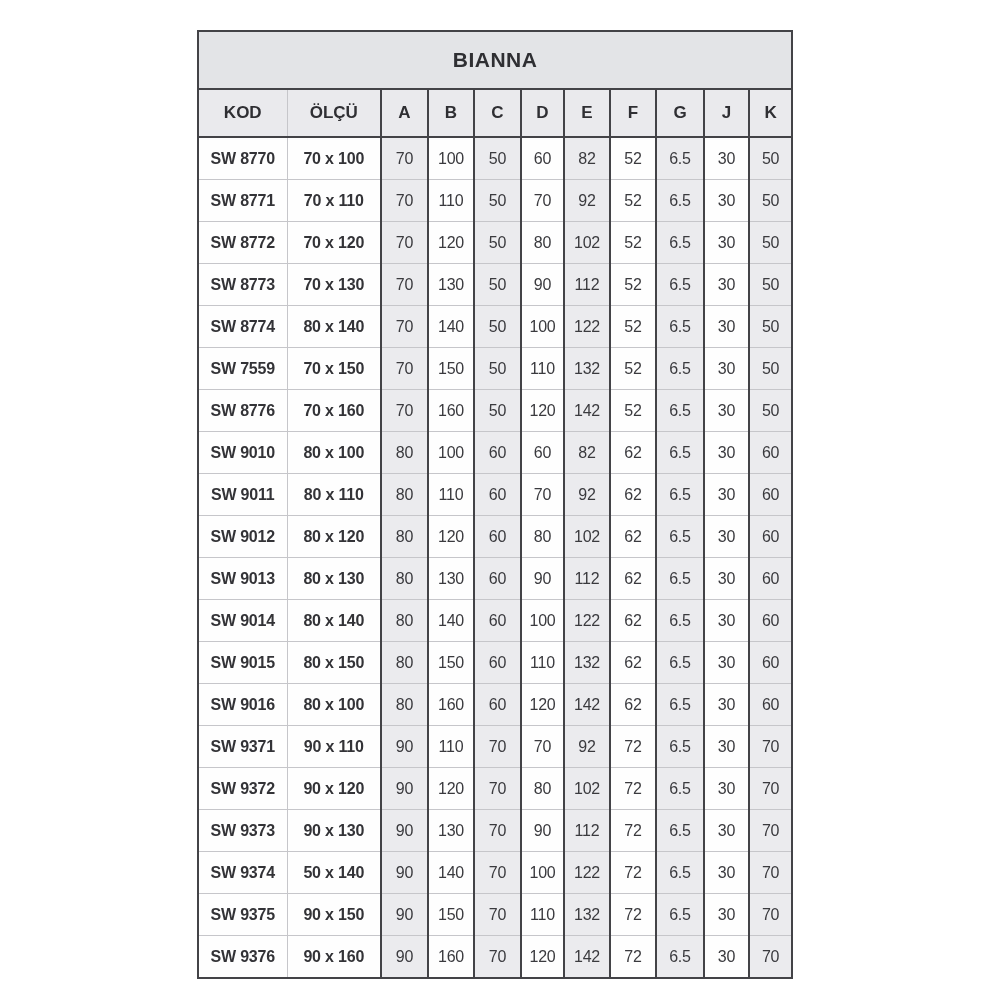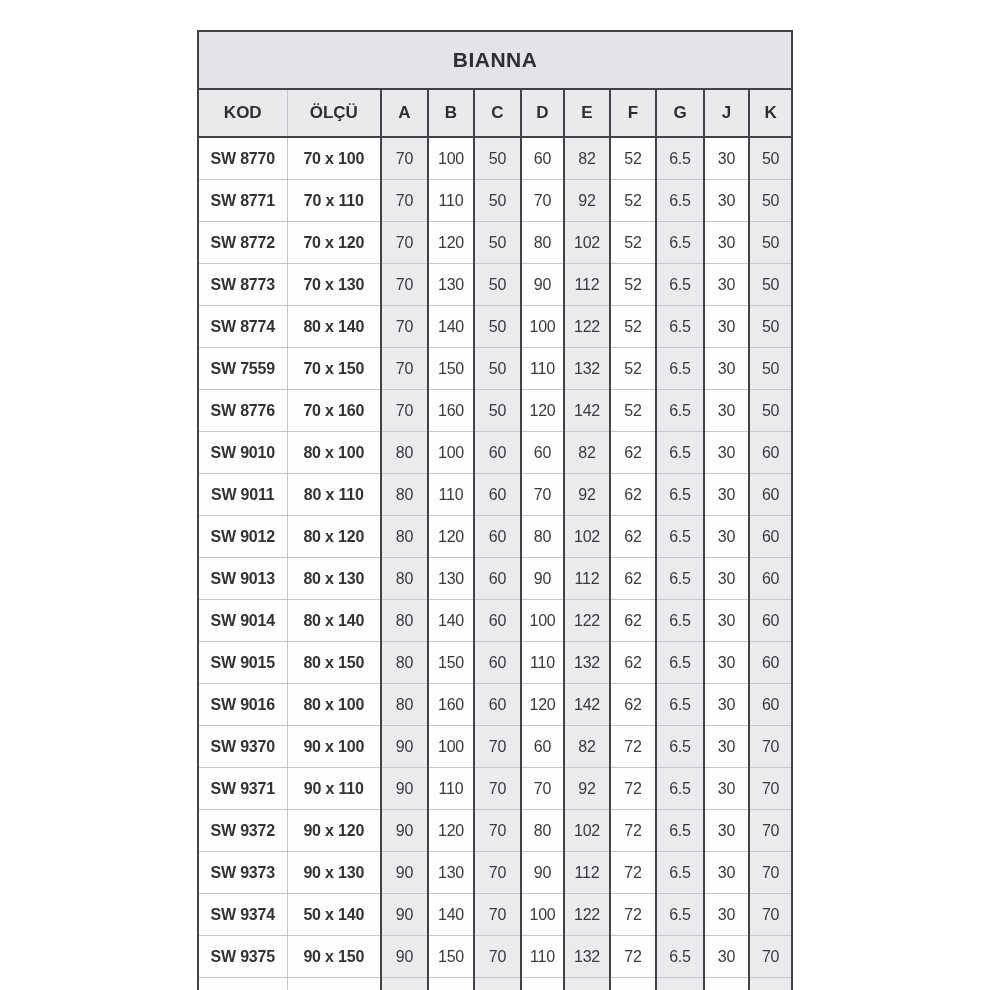--- a/index.html
+++ b/index.html
@@ -292,33 +292,20 @@
           <td class="col3">160</td>
           <td class="col4 shaded">60</td>
           <td class="col5">120</td>
           <td class="col6 shaded">142</td>
           <td class="col7">62</td>
           <td class="col8 shaded">6.5</td>
           <td class="col9">30</td>
           <td class="col10 shaded">60</td>
         </tr>
         <tr>
-          <td class="col0">SW 9370</td>
-          <td class="col1">90 x 100</td>
-          <td class="col2 shaded">90</td>
-          <td class="col3">100</td>
-          <td class="col4 shaded">70</td>
-          <td class="col5">60</td>
-          <td class="col6 shaded">82</td>
-          <td class="col7">72</td>
-          <td class="col8 shaded">6.5</td>
-          <td class="col9">30</td>
-          <td class="col10 shaded">70</td>
-        </tr>
-        <tr>
           <td class="col0">SW 9371</td>
           <td class="col1">90 x 110</td>
           <td class="col2 shaded">90</td>
           <td class="col3">110</td>
           <td class="col4 shaded">70</td>
           <td class="col5">70</td>
           <td class="col6 shaded">92</td>
           <td class="col7">72</td>
           <td class="col8 shaded">6.5</td>
           <td class="col9">30</td>

